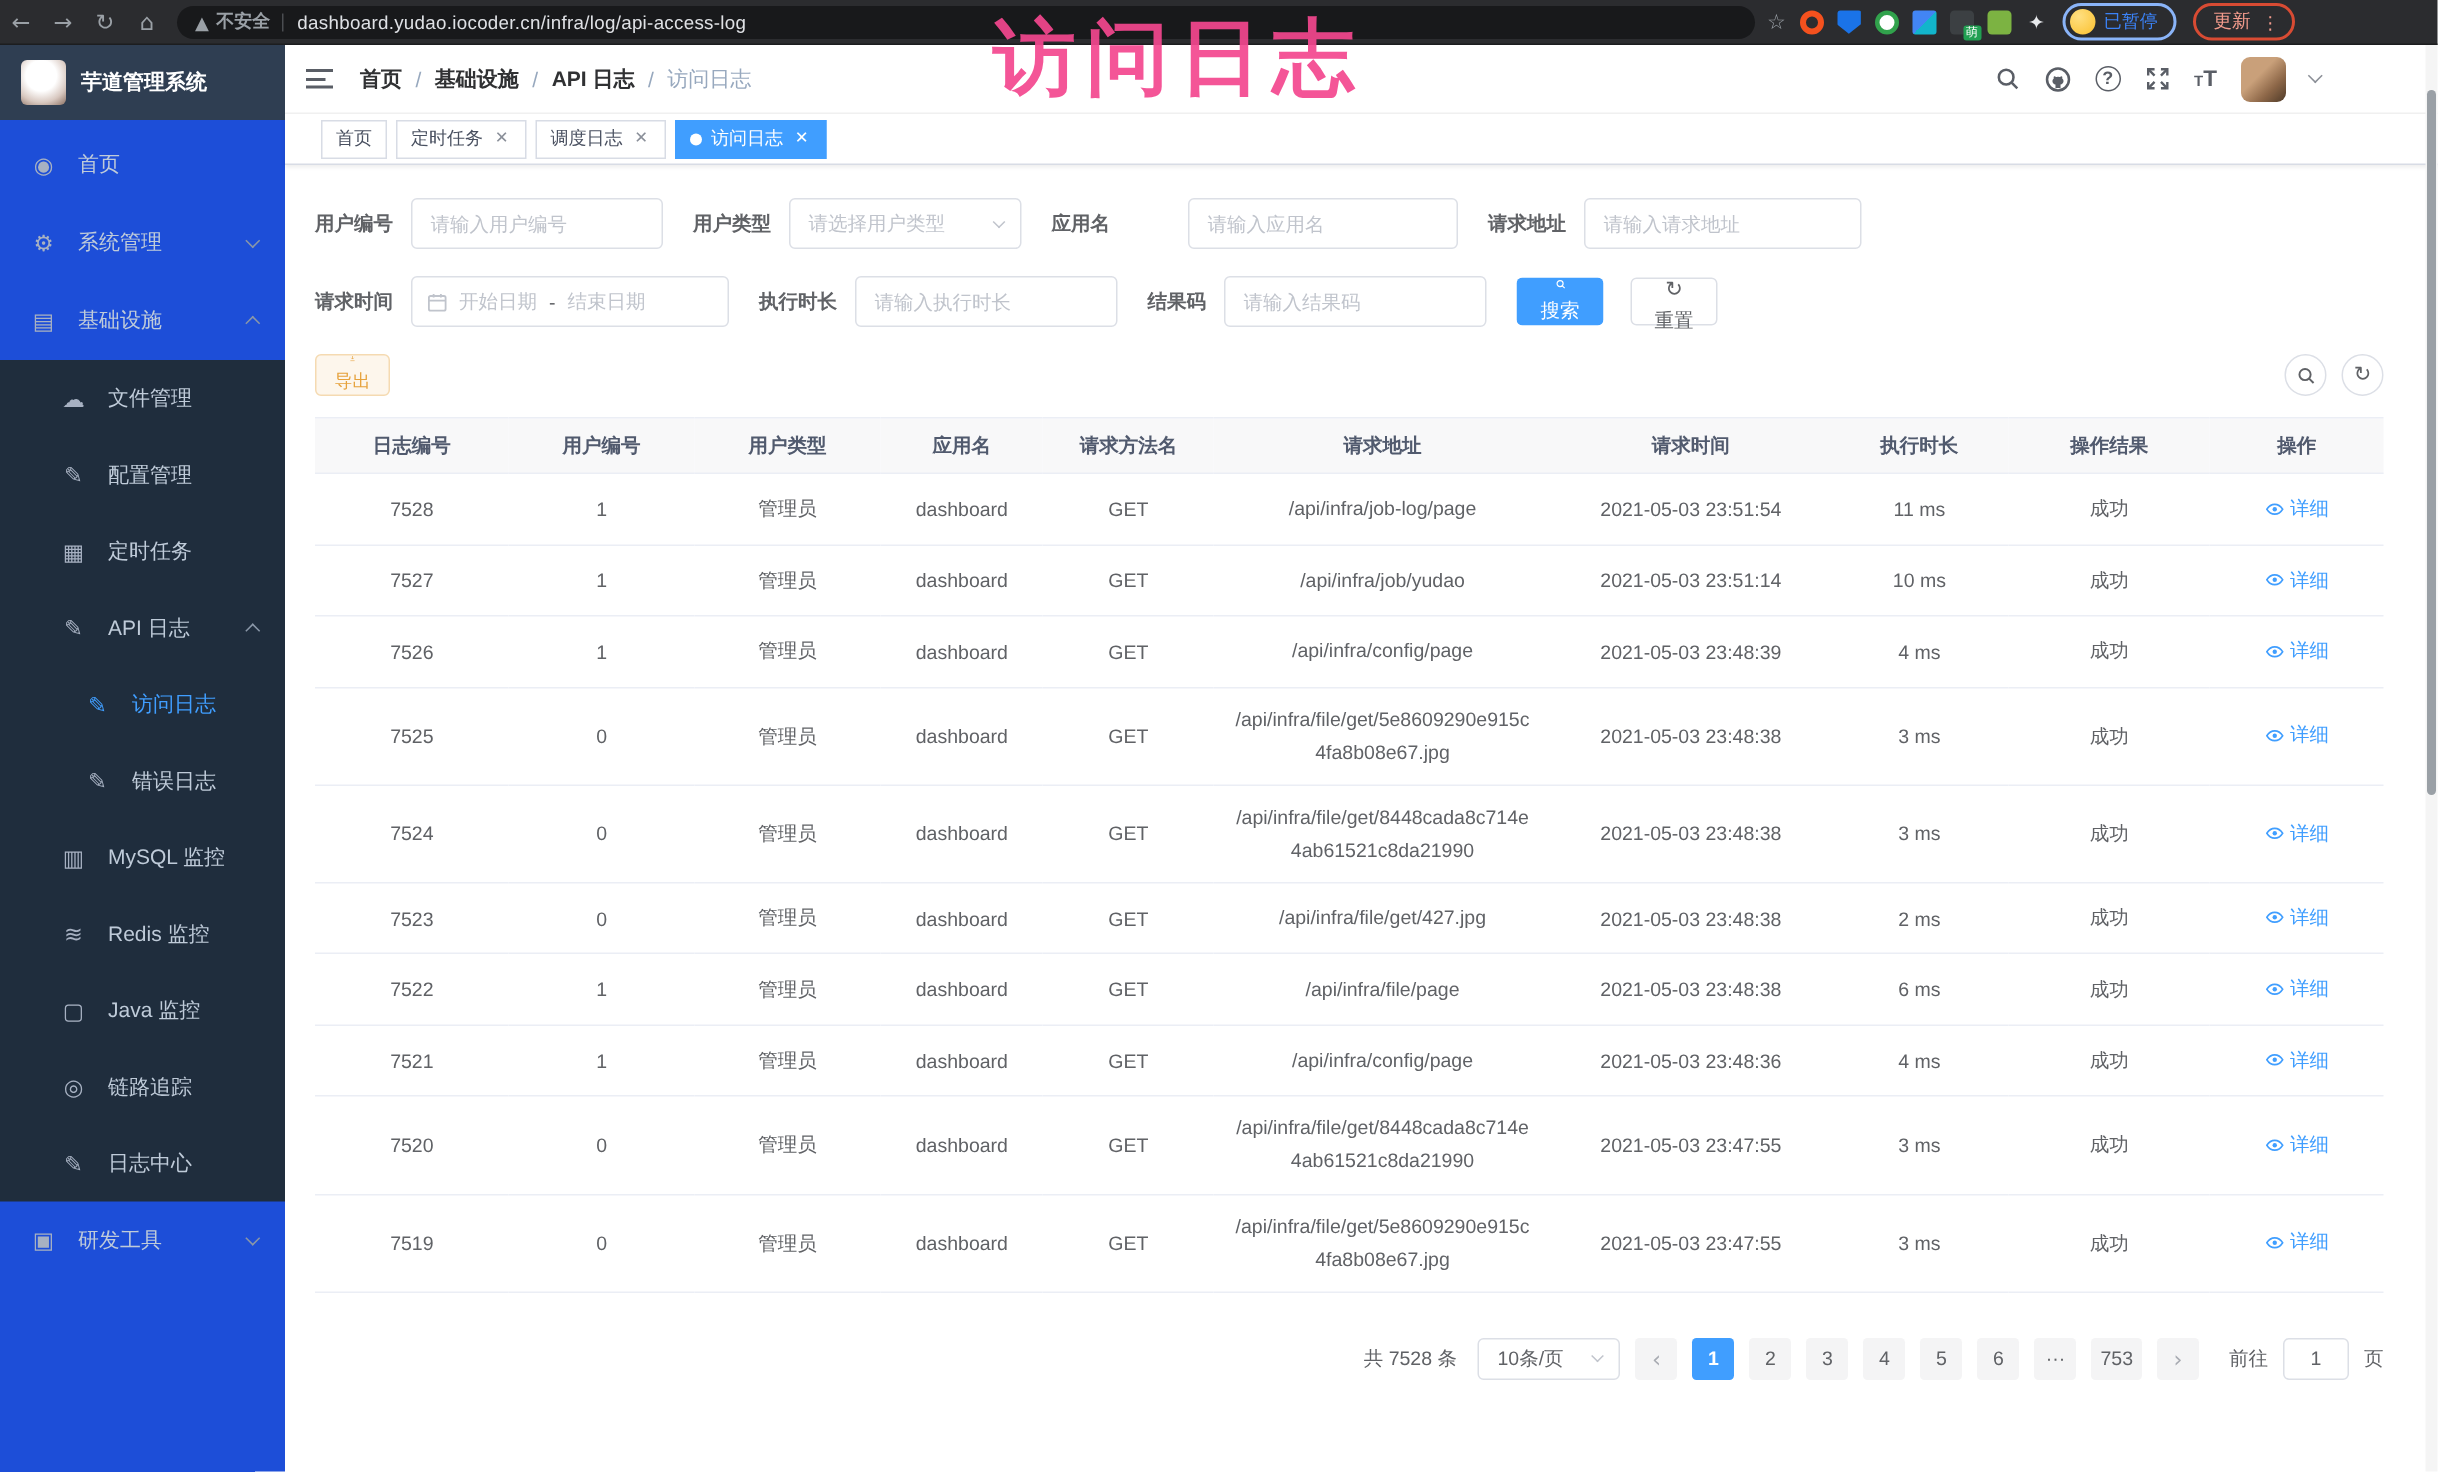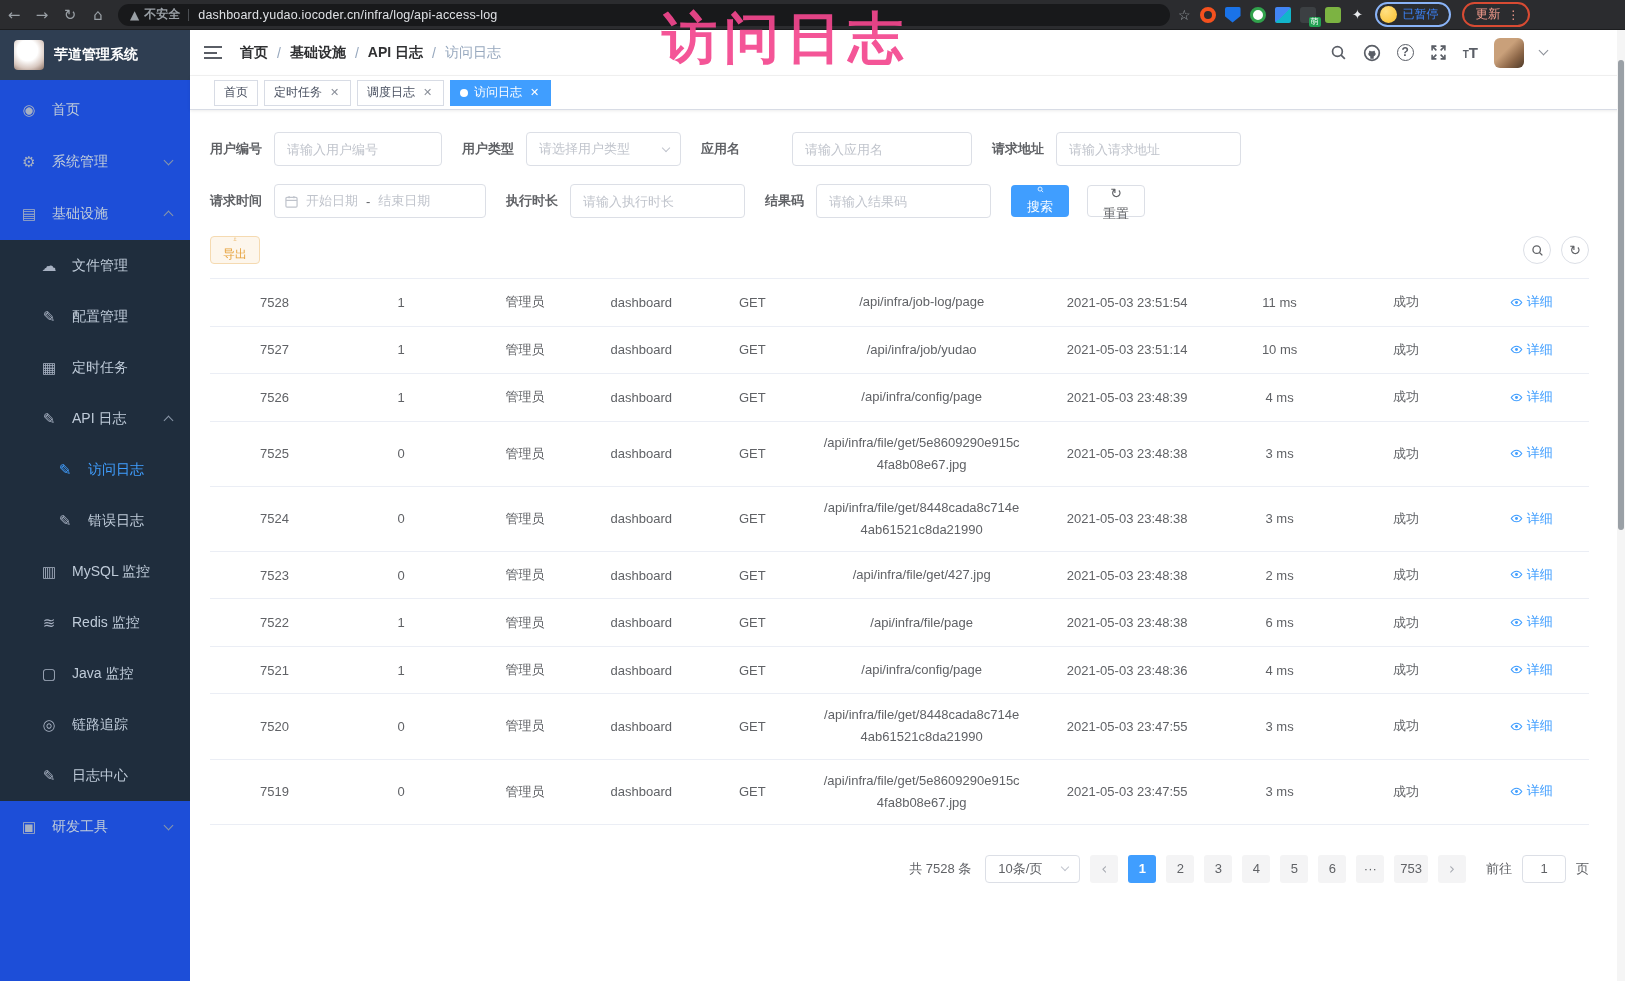--- a/index.html
+++ b/index.html
@@ -372,20 +372,32 @@
             <svg width="13" height="13" viewBox="0 0 16 16">
                 <circle cx="7" cy="7" r="4.6" fill="none" stroke="#606266" stroke-width="1.6"></circle>
                 <line x1="10.4" y1="10.4" x2="14" y2="14" stroke="#606266" stroke-width="1.6"></line>
               </svg>
           </span>
           <span class="circle-btn refresh-glyph">↻</span>
         </div>
       </div>
 
       <div class="table">
+        <div class="thead-row">
+          <span class="th c0">日志编号</span>
+          <span class="th c1">用户编号</span>
+          <span class="th c2">用户类型</span>
+          <span class="th c3">应用名</span>
+          <span class="th c4">请求方法名</span>
+          <span class="th c5">请求地址</span>
+          <span class="th c6">请求时间</span>
+          <span class="th c7">执行时长</span>
+          <span class="th c8">操作结果</span>
+          <span class="th c9">操作</span>
+        </div>
         <div style="display:table-row-group">
 
             <div class="tr">
               <span class="td c0">7528</span>
               <span class="td c1">1</span>
               <span class="td c2">管理员</span>
               <span class="td c3">dashboard</span>
               <span class="td c4">GET</span>
               <span class="td c5">/api/infra/job-log/page</span>
               <span class="td c6">2021-05-03 23:51:54</span>

